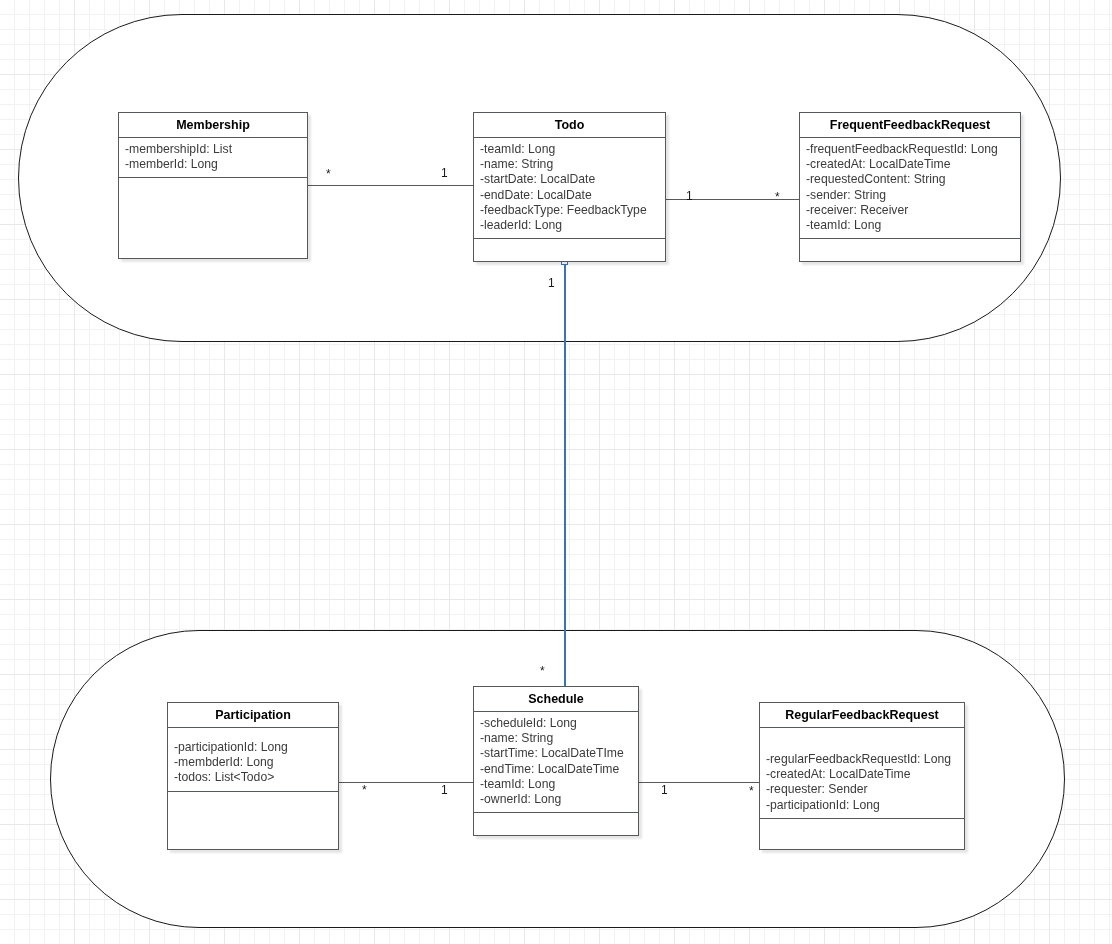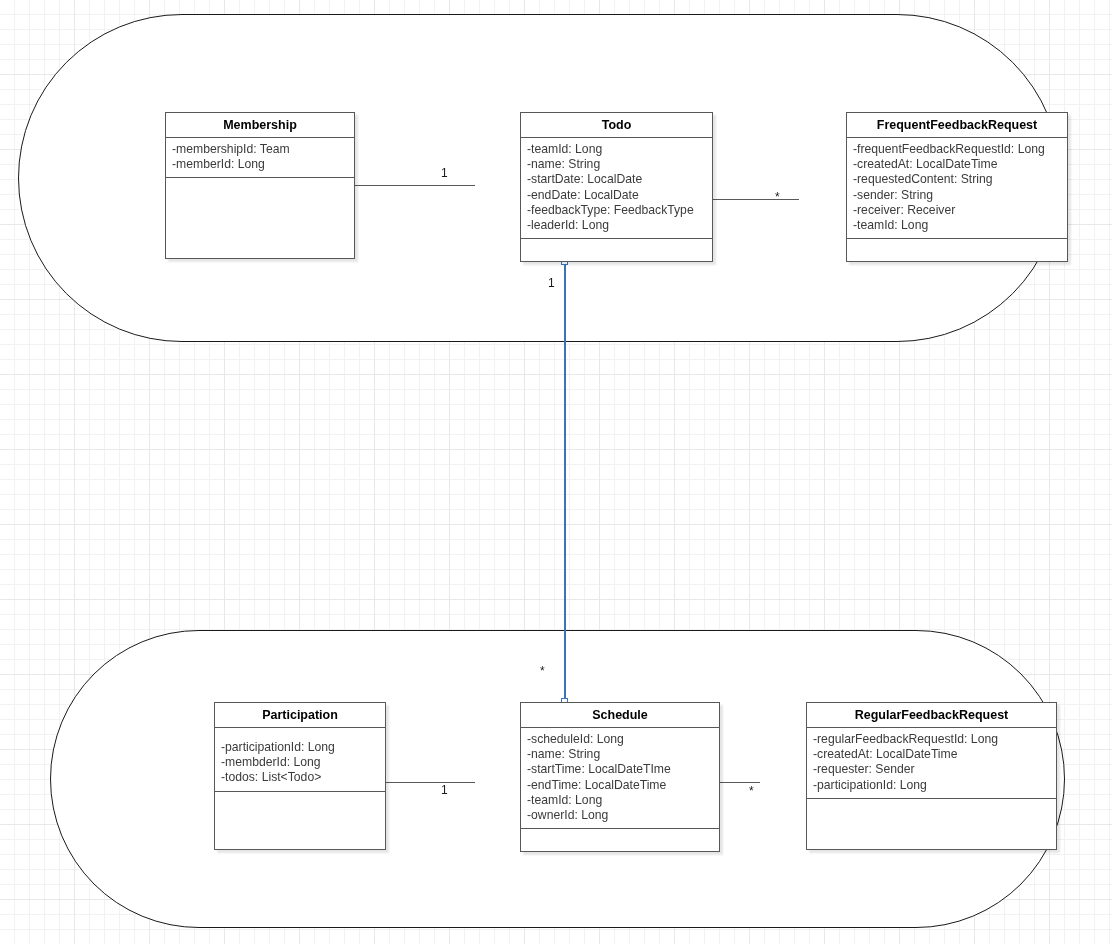--- a/index.html
+++ b/index.html
@@ -33,21 +33,20 @@
 
   
   .uml-class {
     position: absolute;
     background: #ffffff;
     border: 1.3px solid #55595c;
     box-sizing: border-box;
     box-shadow: 3px 3px 2px rgba(0,0,0,0.10);
     display: flex;
     flex-direction: column;
-    margin-left: 47px;
   }
   .uml-title {
     text-align: center;
     font-weight: bold;
     font-size: 12.5px;
     color: #000000;
     padding: 5px 4px 5px 4px;
     border-bottom: 1.3px solid #55595c;
     line-height: 14px;
     white-space: nowrap;
@@ -121,21 +120,21 @@
   <div class="mult" style="left:362px; top:784px;">*</div>
   <div class="mult" style="left:441px; top:784px;">1</div>
 
   <div class="edge edge-h" style="left:639px; top:782px; width:121px;"></div>
   <div class="mult" style="left:661px; top:784px;">1</div>
   <div class="mult" style="left:749px; top:785px;">*</div>
 
   <div class="uml-class" style="left:118px; top:112px; width:190px; height:147px;">
     <div class="uml-title">Membership</div>
     <div class="uml-attrs">
-      <div class="uml-attr">-membershipId: Team</div>
+      <div class="uml-attr">-membershipId: List</div>
       <div class="uml-attr">-memberId: Long</div>
     </div>
     <div class="uml-methods"></div>
   </div>
 
   <div class="uml-class" style="left:473px; top:112px; width:193px; height:150px;">
     <div class="uml-title">Todo</div>
     <div class="uml-attrs">
       <div class="uml-attr">-teamId: Long</div>
       <div class="uml-attr">-name: String</div>
@@ -163,34 +162,34 @@
   <div class="uml-class" style="left:167px; top:702px; width:172px; height:148px;gap:8px;">
     <div class="uml-title">Participation</div>
     <div class="uml-attrs">
       <div class="uml-attr">-participationId: Long</div>
       <div class="uml-attr">-membderId: Long</div>
       <div class="uml-attr">-todos: List&lt;Todo&gt;</div>
     </div>
     <div class="uml-methods"></div>
   </div>
 
-  <div class="uml-class" style="left:473px; top:702px; width:200px; height:150px;">
+  <div class="uml-class" style="left:473px; top:686px; width:166px; height:150px;">
     <div class="uml-title">Schedule</div>
     <div class="uml-attrs">
       <div class="uml-attr">-scheduleId: Long</div>
       <div class="uml-attr">-name: String</div>
       <div class="uml-attr">-startTime: LocalDateTIme</div>
       <div class="uml-attr">-endTime: LocalDateTime</div>
       <div class="uml-attr">-teamId: Long</div>
       <div class="uml-attr">-ownerId: Long</div>
     </div>
     <div class="uml-methods"></div>
   </div>
 
-  <div class="uml-class" style="left:759px; top:702px; width:251px; height:148px;">
+  <div class="uml-class" style="left:759px; top:702px; width:206px; height:148px;gap:20px;">
     <div class="uml-title">RegularFeedbackRequest</div>
     <div class="uml-attrs">
       <div class="uml-attr">-regularFeedbackRequestId: Long</div>
       <div class="uml-attr">-createdAt: LocalDateTime</div>
       <div class="uml-attr">-requester: Sender</div>
       <div class="uml-attr">-participationId: Long</div>
     </div>
     <div class="uml-methods"></div>
   </div>
 

